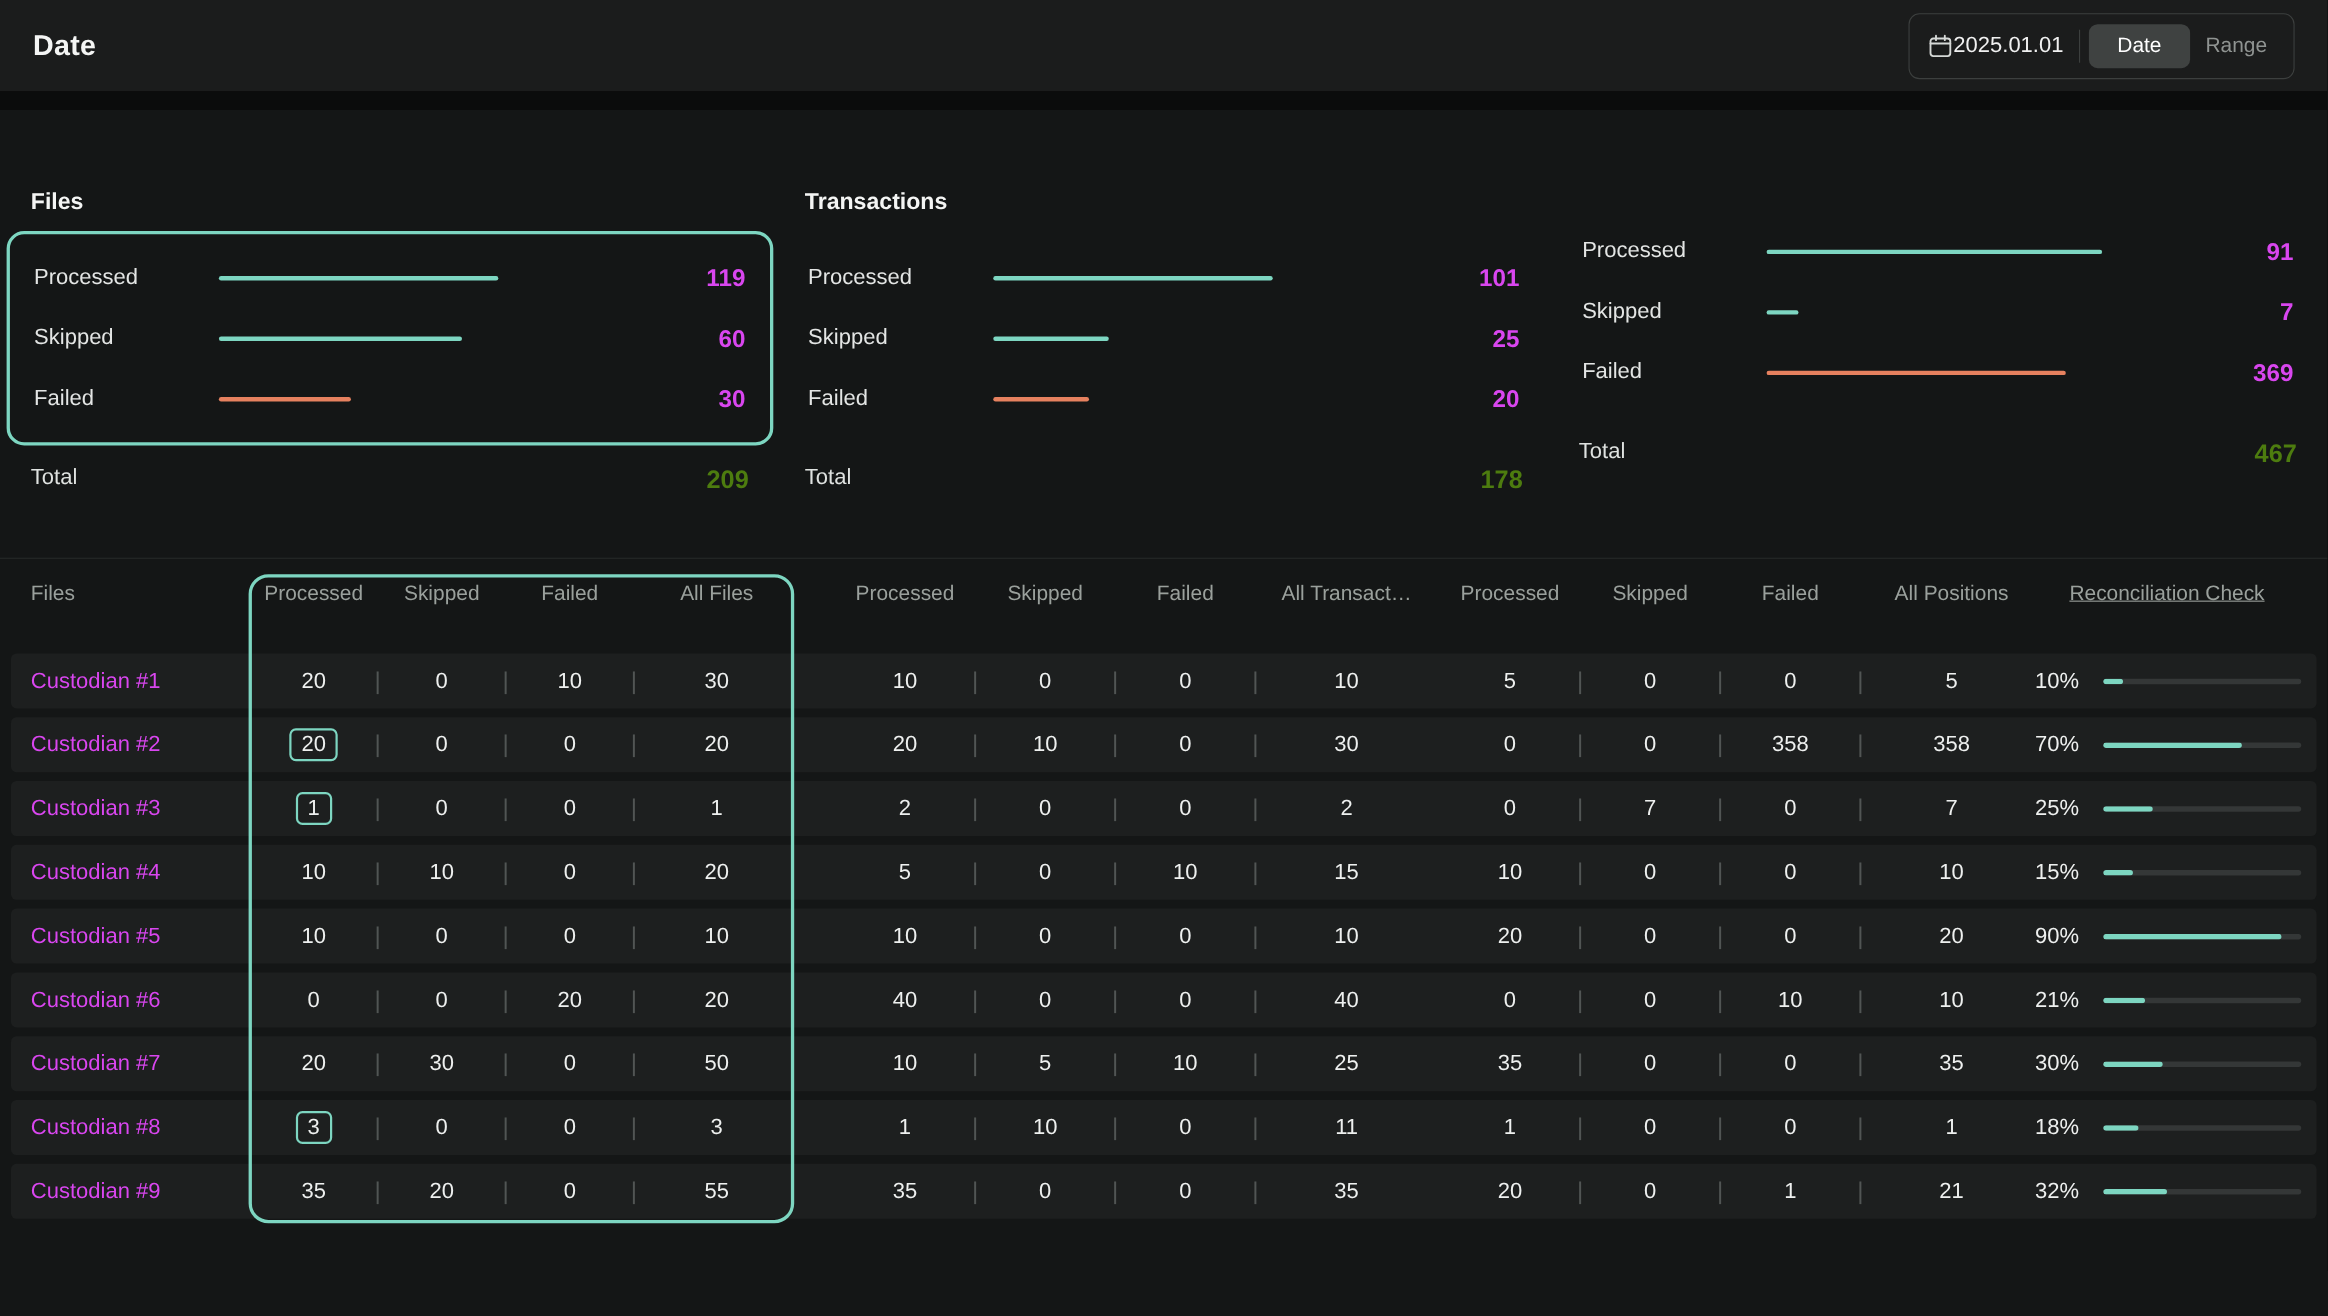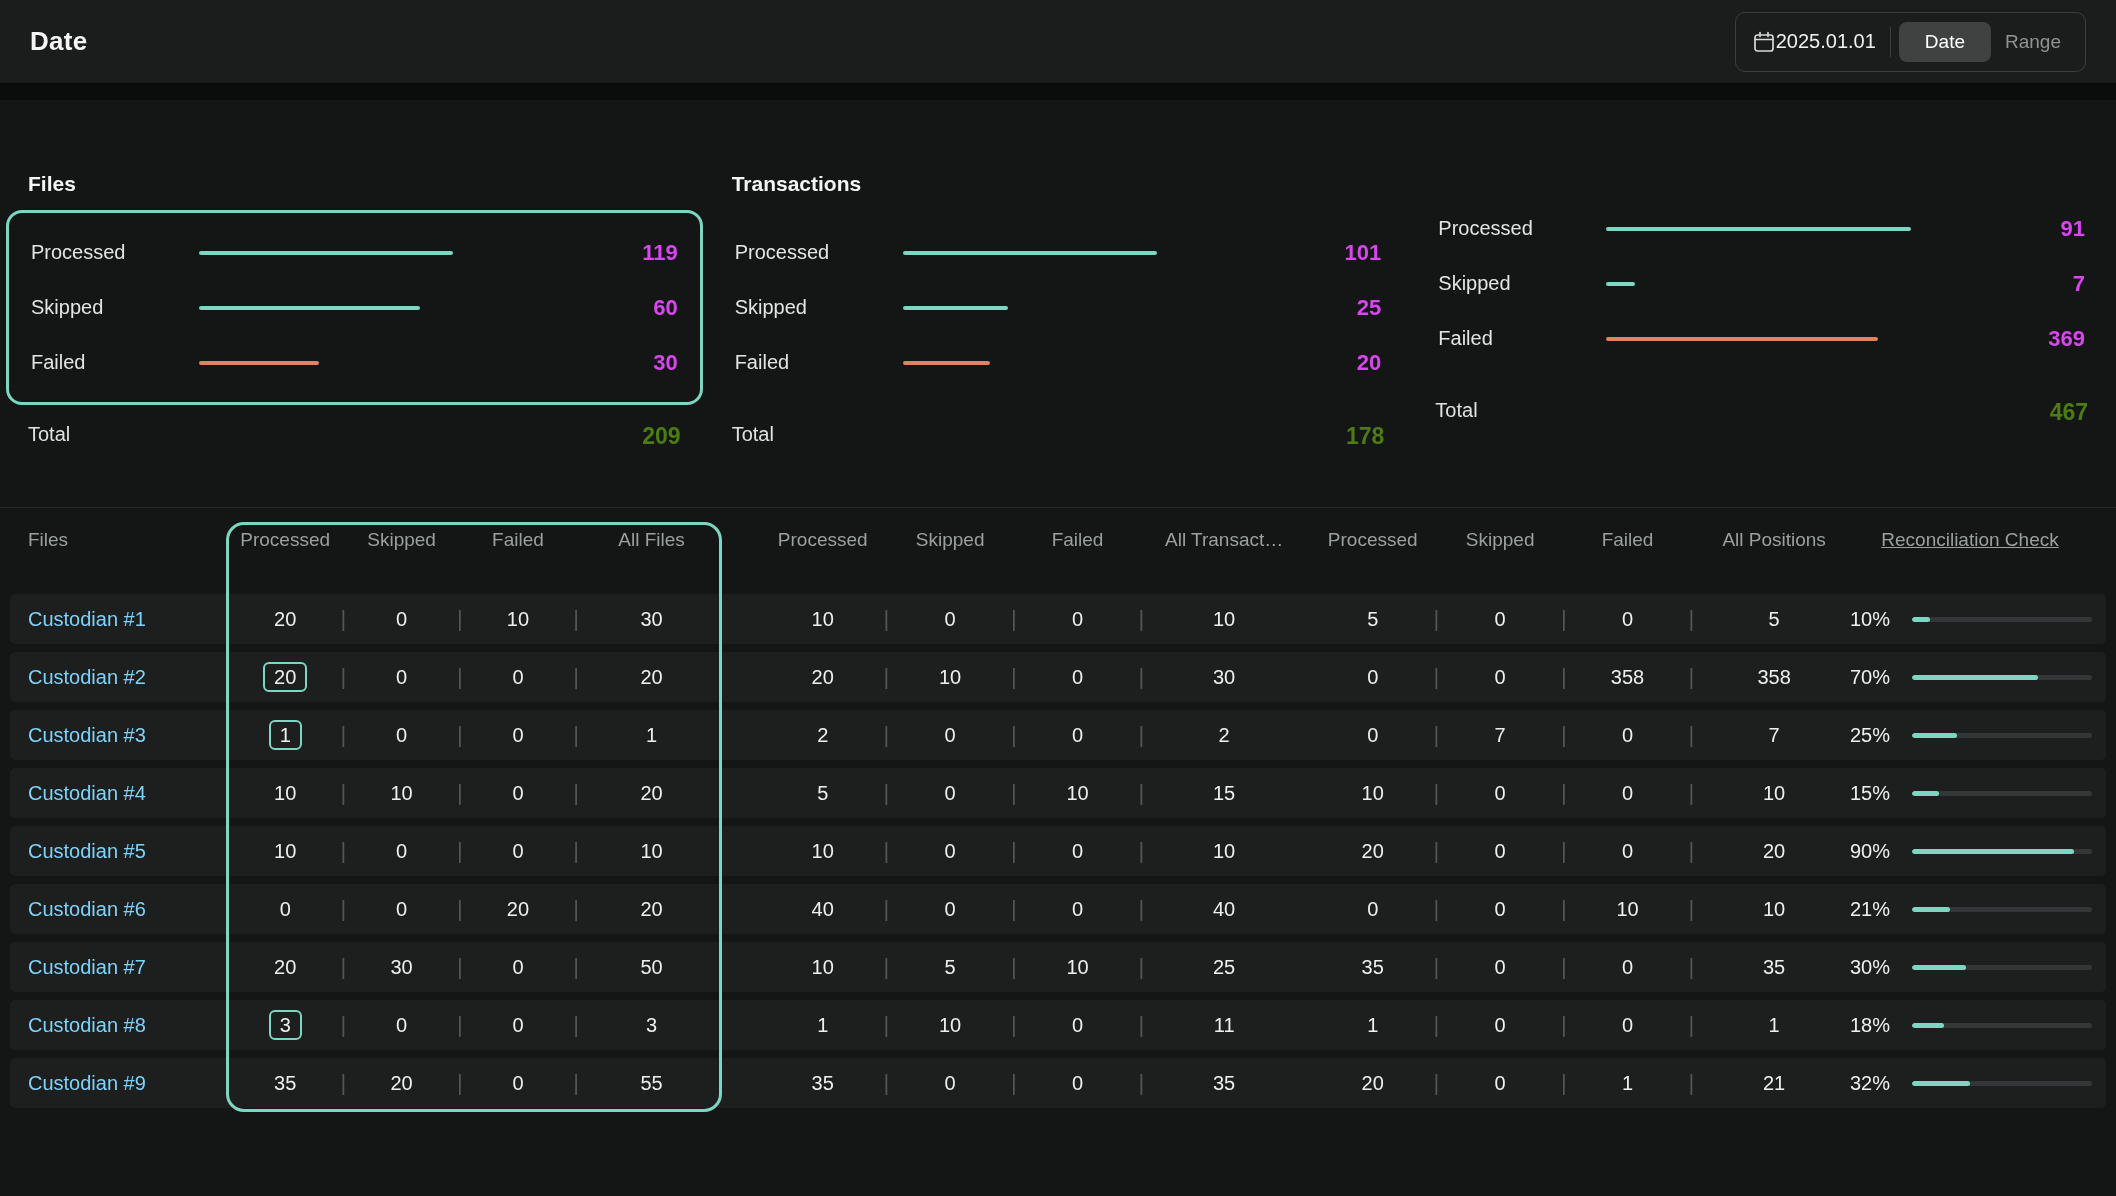--- a/index.html
+++ b/index.html
@@ -95,21 +95,21 @@
   .trow {
     height: 50px;
     margin: 0 10px 8px 10px;
     padding: 0 14px 0 18px;
     background: #1d1f1f;
     border-radius: 5px;
     cursor: pointer;
   }
   
   .trow { grid-template-columns: 208px 482px 50px 530px 20px 530px 1fr; }
-  .cell.loader { font-size: 20px; color: #7dd3fc; }
+  .cell.loader { font-size: 20px; color: #d946ef; }
   .group {
     display: grid;
     grid-template-columns: 1fr 18px 1fr 18px 1fr 18px 1.35fr;
     align-items: center;
     height: 100%;
   }
   .num { text-align: center; font-size: 20px; color: #eef0ef; }
   .hnum { text-align: center; font-size: 19px; color: #9aa09c; }
   .sep { text-align: center; font-size: 22px; color: #50545２; color: #515554; }
   .hsep { visibility: hidden; }

